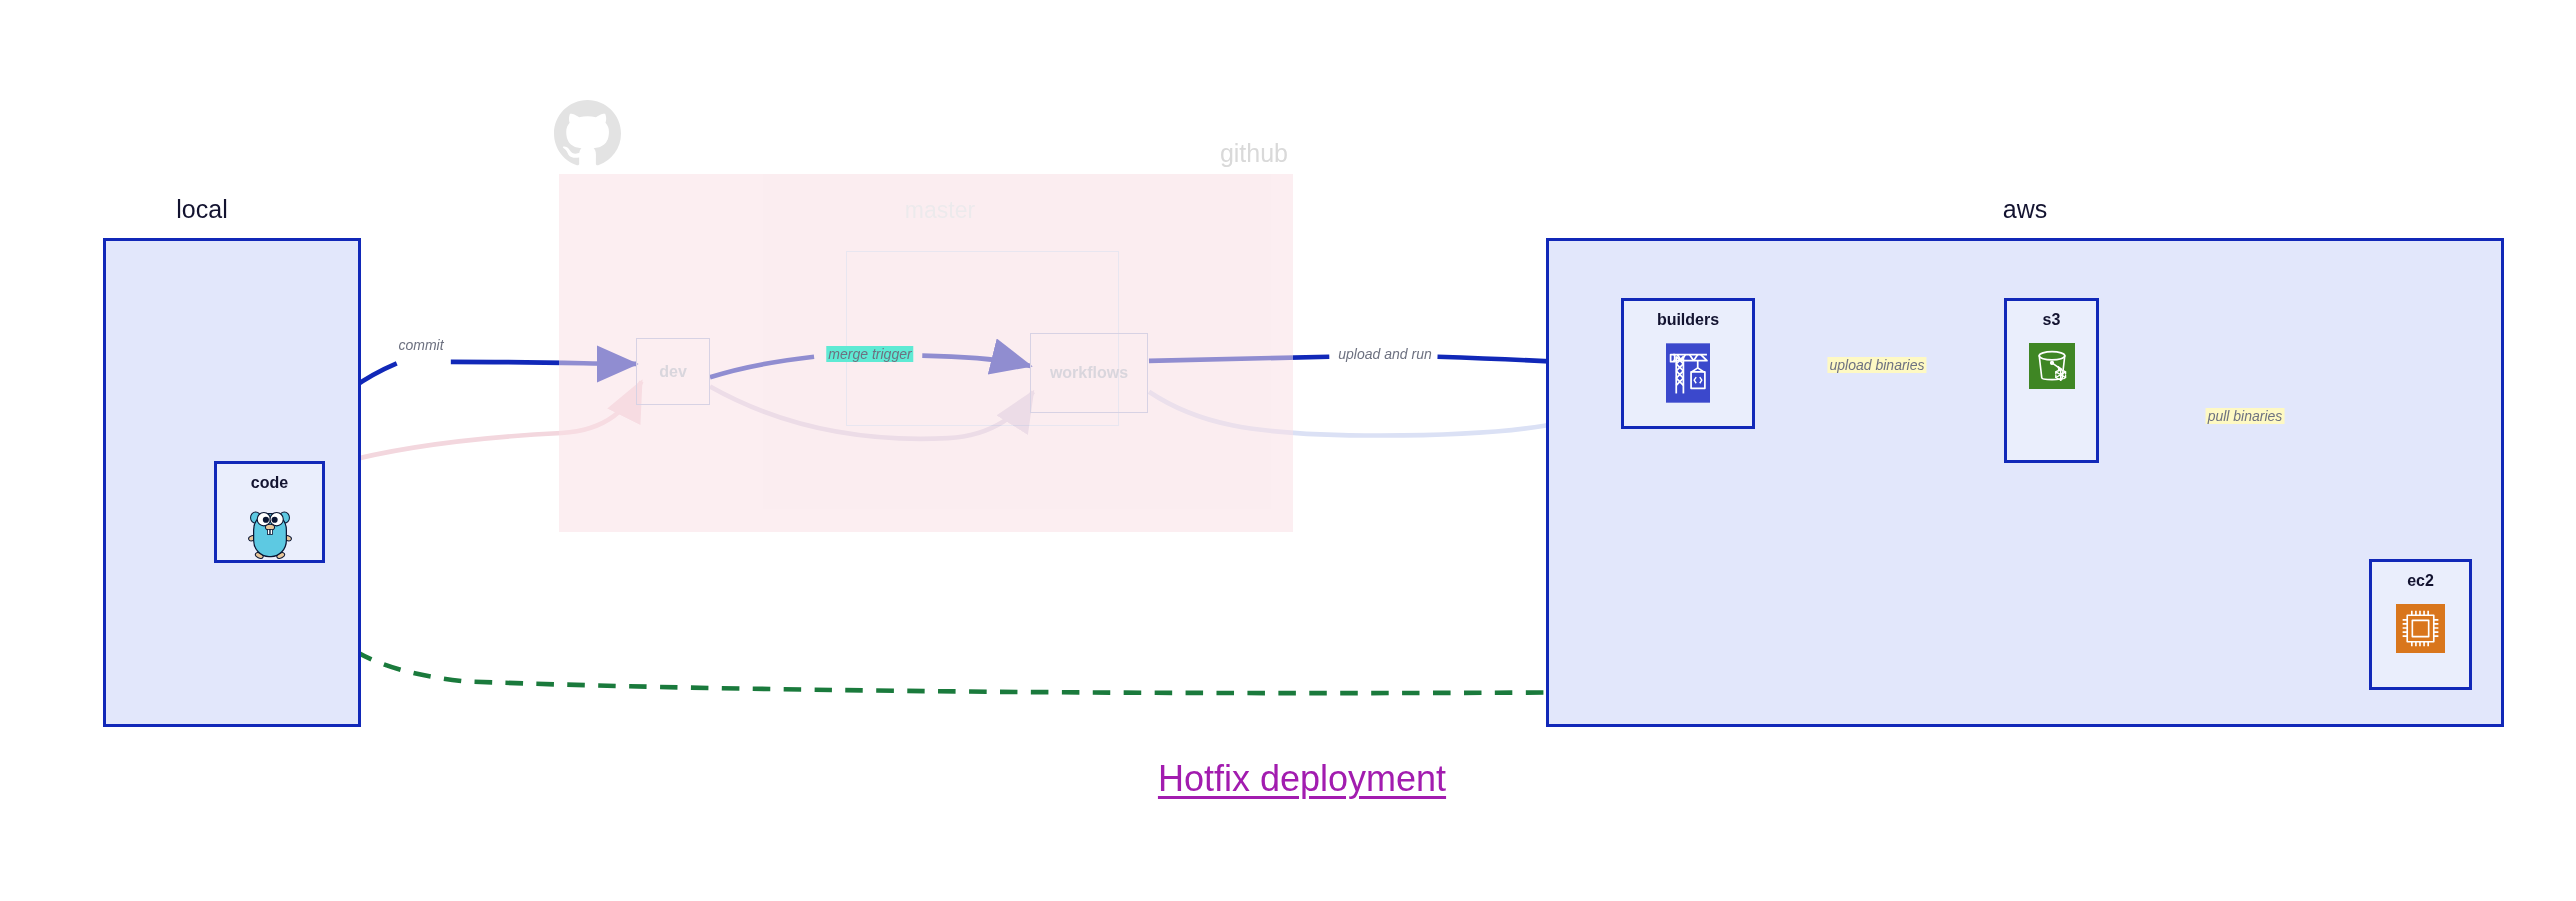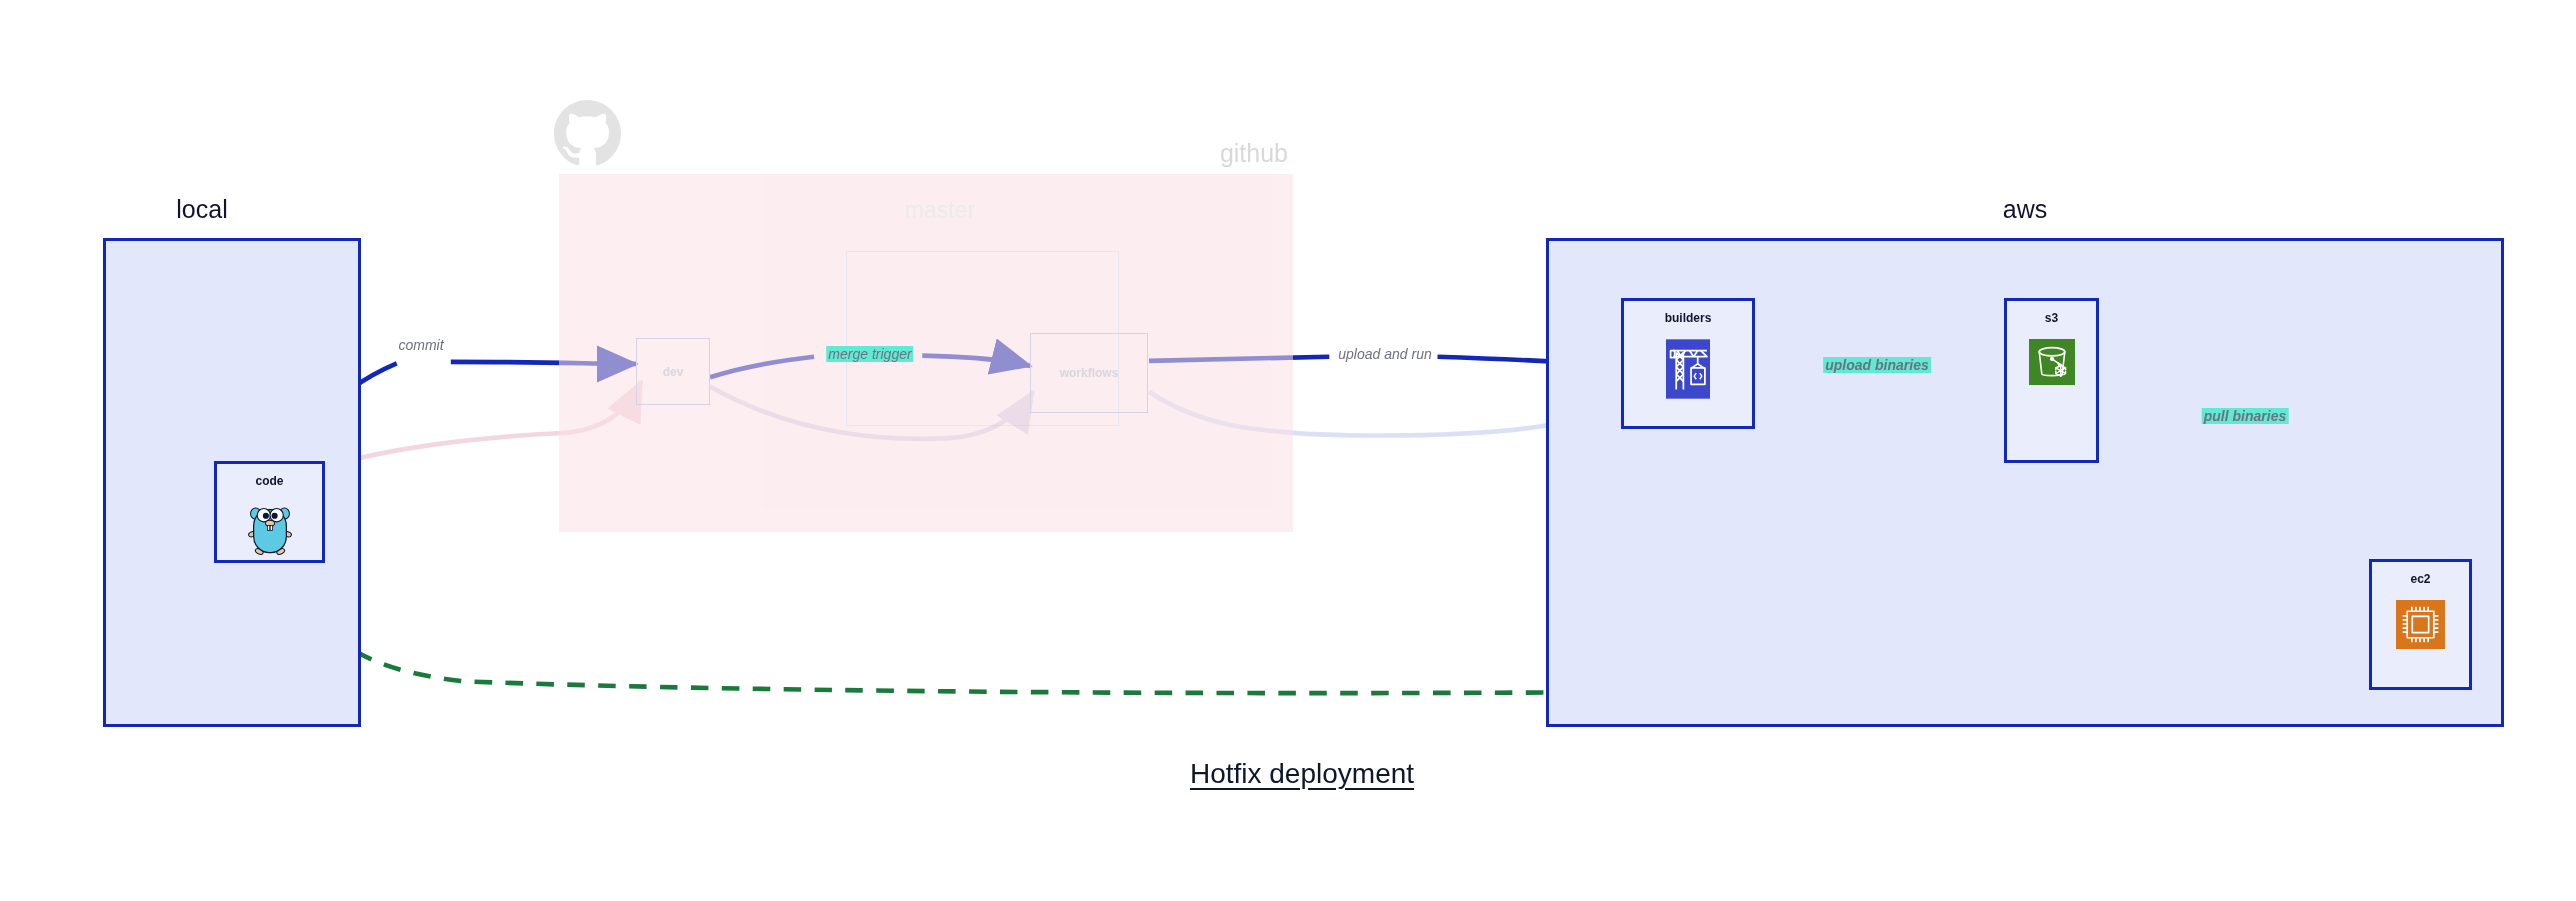--- a/index.html
+++ b/index.html
@@ -51,21 +51,21 @@
   .node {
     position: absolute;
     box-sizing: border-box;
     background: #eaeefc;
     border: 3.1px solid #1128b8;
     display: flex;
     flex-direction: column;
     align-items: center;
   }
   .node-label {
-    font-size: 12px;
+    font-size: 16px;
     font-weight: bold;
     color: #131330;
     margin-top: 11.3px;
     line-height: 1;
     white-space: nowrap;
   }
   .node-icon {
     margin-top: 14.4px;
   }
 
@@ -107,27 +107,27 @@
     position: absolute;
     font-size: 14px;
     font-style: italic;
     color: #6d7180;
     white-space: nowrap;
     background: #ffffff;
     padding: 0 2.1px;
     transform: translate(-50%, -50%);
   }
   .edge-label.on-pink { background: #5eead4; }
-  .edge-label.on-blue { background: #5eead4; font-weight: bold; }
+  .edge-label.on-blue { background: #fef9c3; }
 
   
   .diagram-title {
     position: absolute;
-    font-size: 28px;
-    color: #0f172a;
+    font-size: 36px;
+    color: #a21caf;
     text-decoration: underline;
     text-underline-offset: 5.2px;
     white-space: nowrap;
     transform: translateX(-50%);
     font-family: "Liberation Sans", sans-serif;
   }
 </style>
 </head>
 <body>
 

